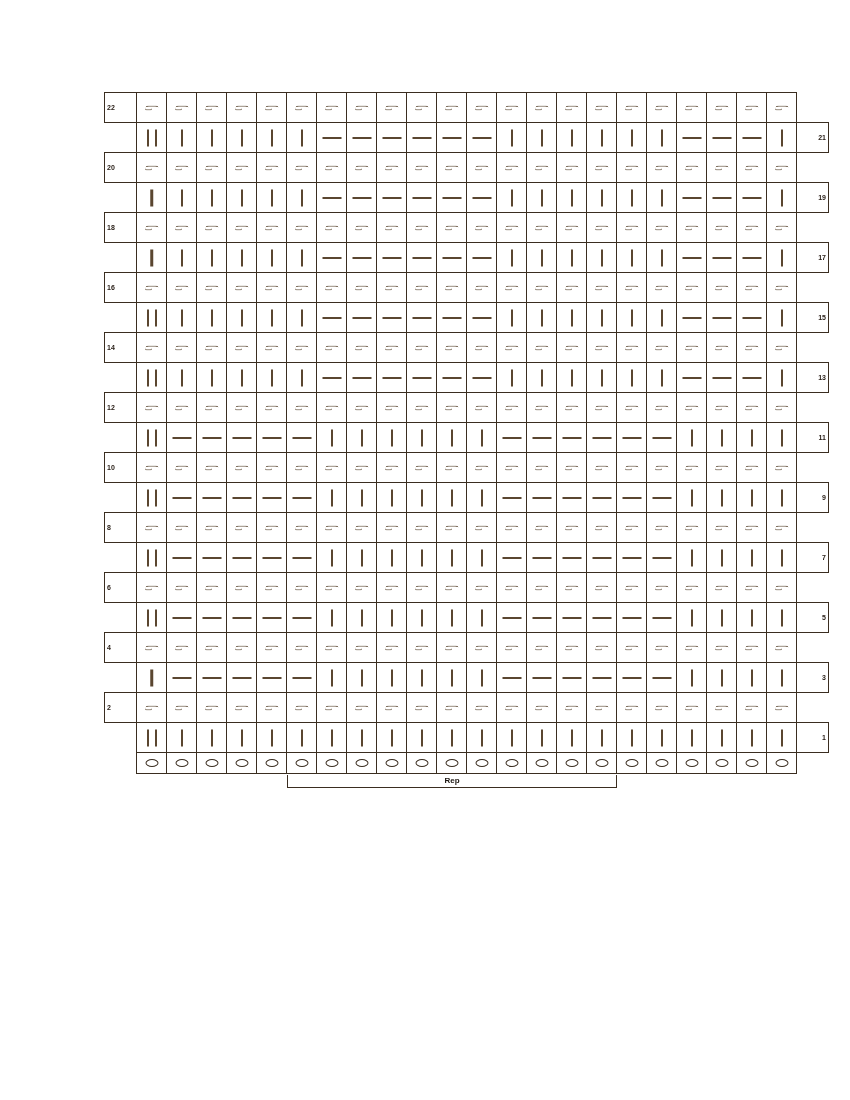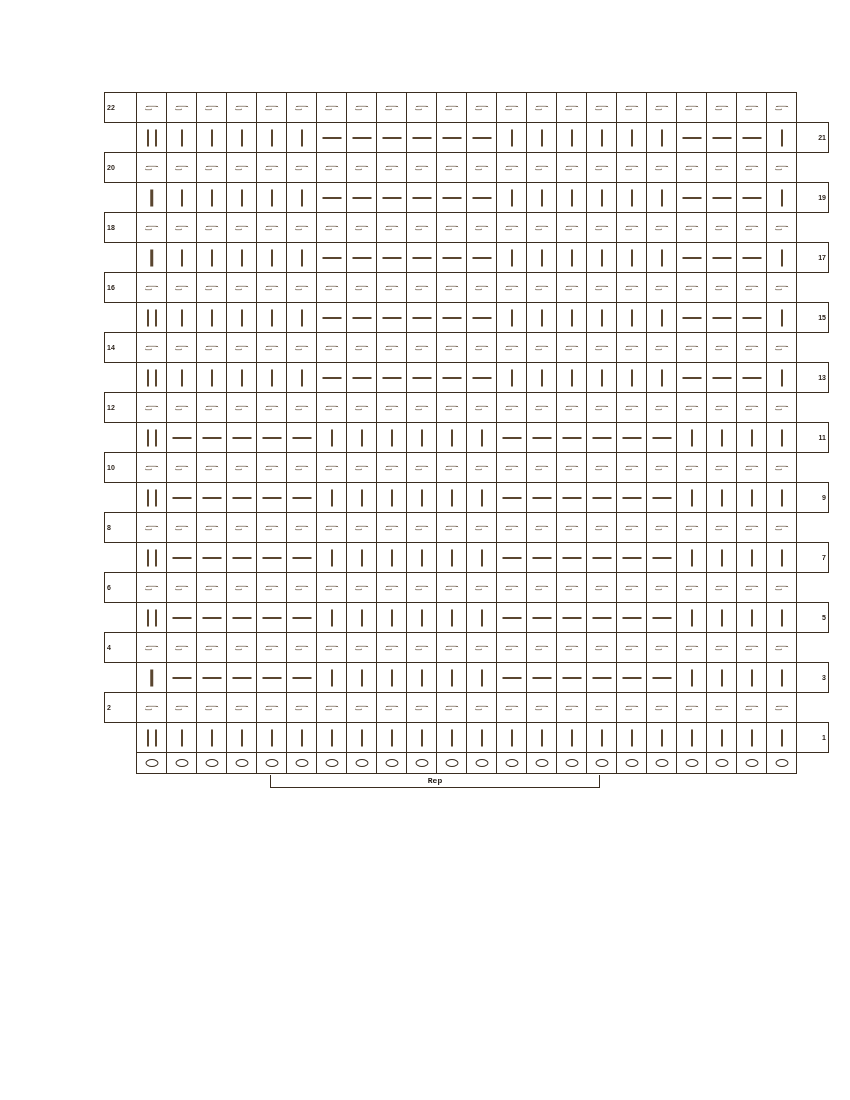--- a/index.html
+++ b/index.html
@@ -1800,16 +1800,16 @@
           <td>
             <span class="sym sym-co"></span>
           </td>
           <td>
             <span class="sym sym-co"></span>
           </td>
           <td class="num right blank" style="border: none;"></td>
         </tr>
       </tbody>
   </table>
-  <div id="rep-bar" style="left: 166px; top: 683px; width: 330px; font-family: Liberation Mono, monospace;">
+  <div id="rep-bar" style="left: 183px; top: 683px; width: 330px;">
     <span>Rep</span>
   </div>
 </div>
 
 </body></html>

